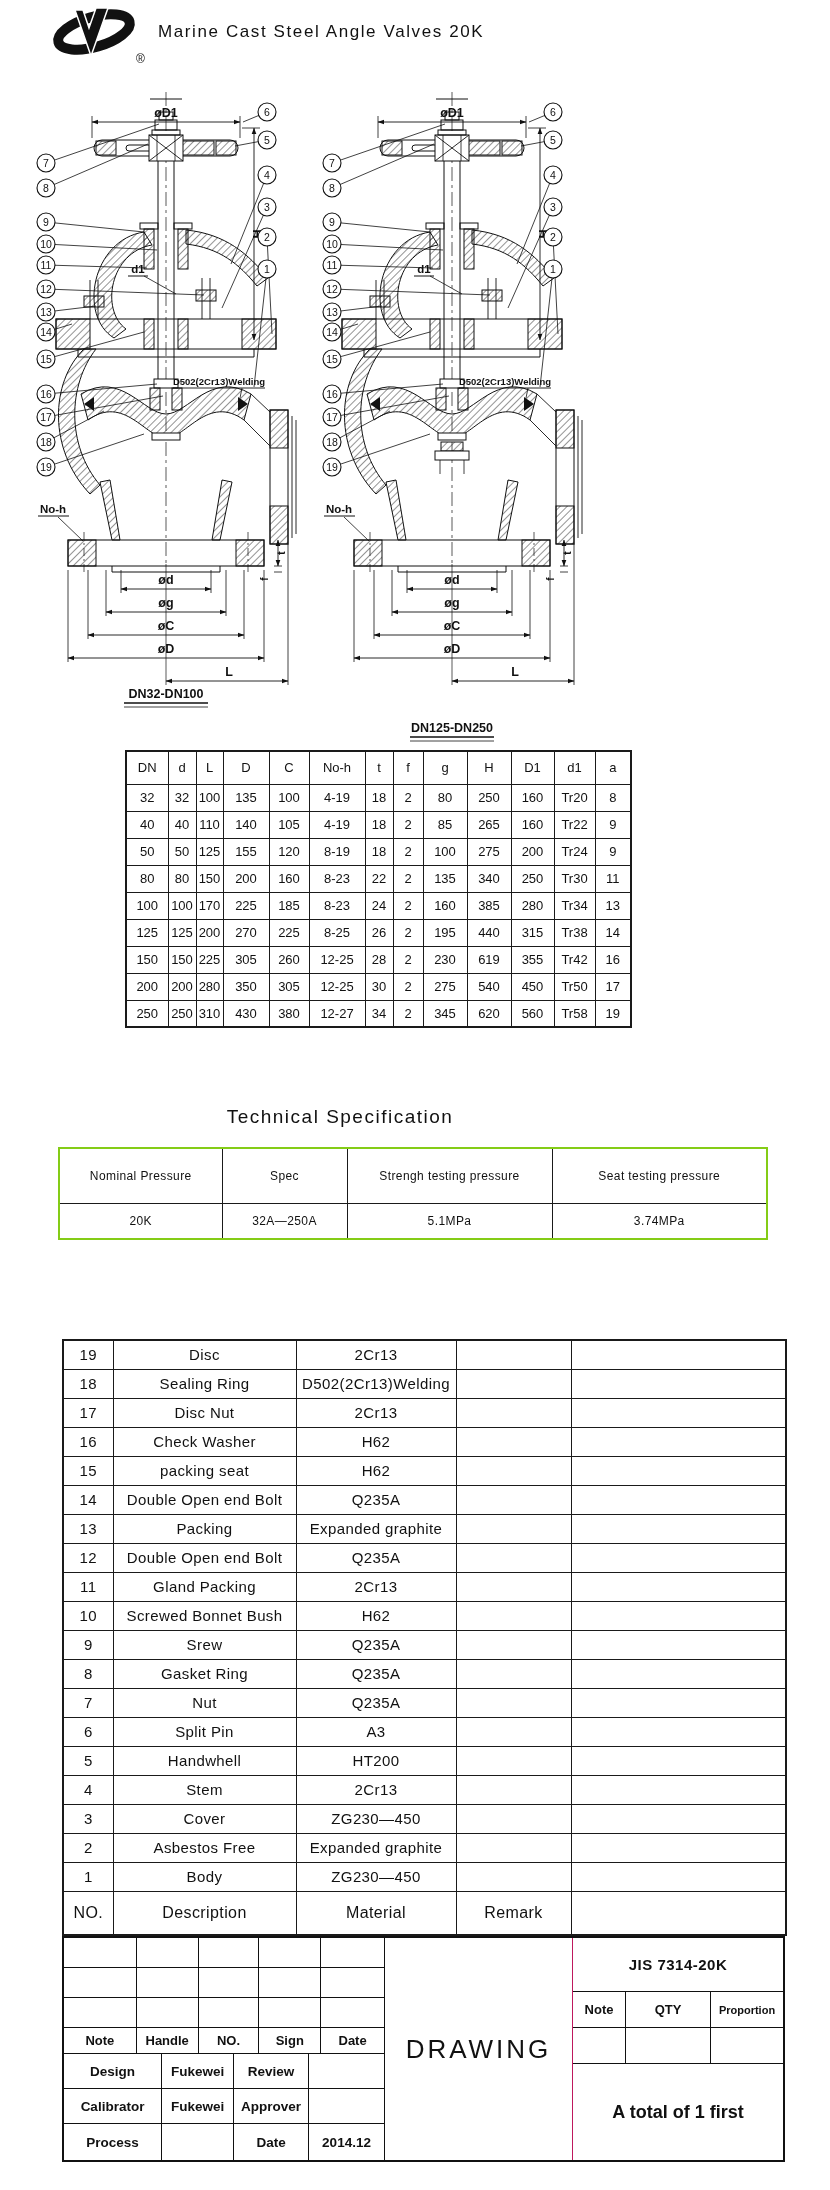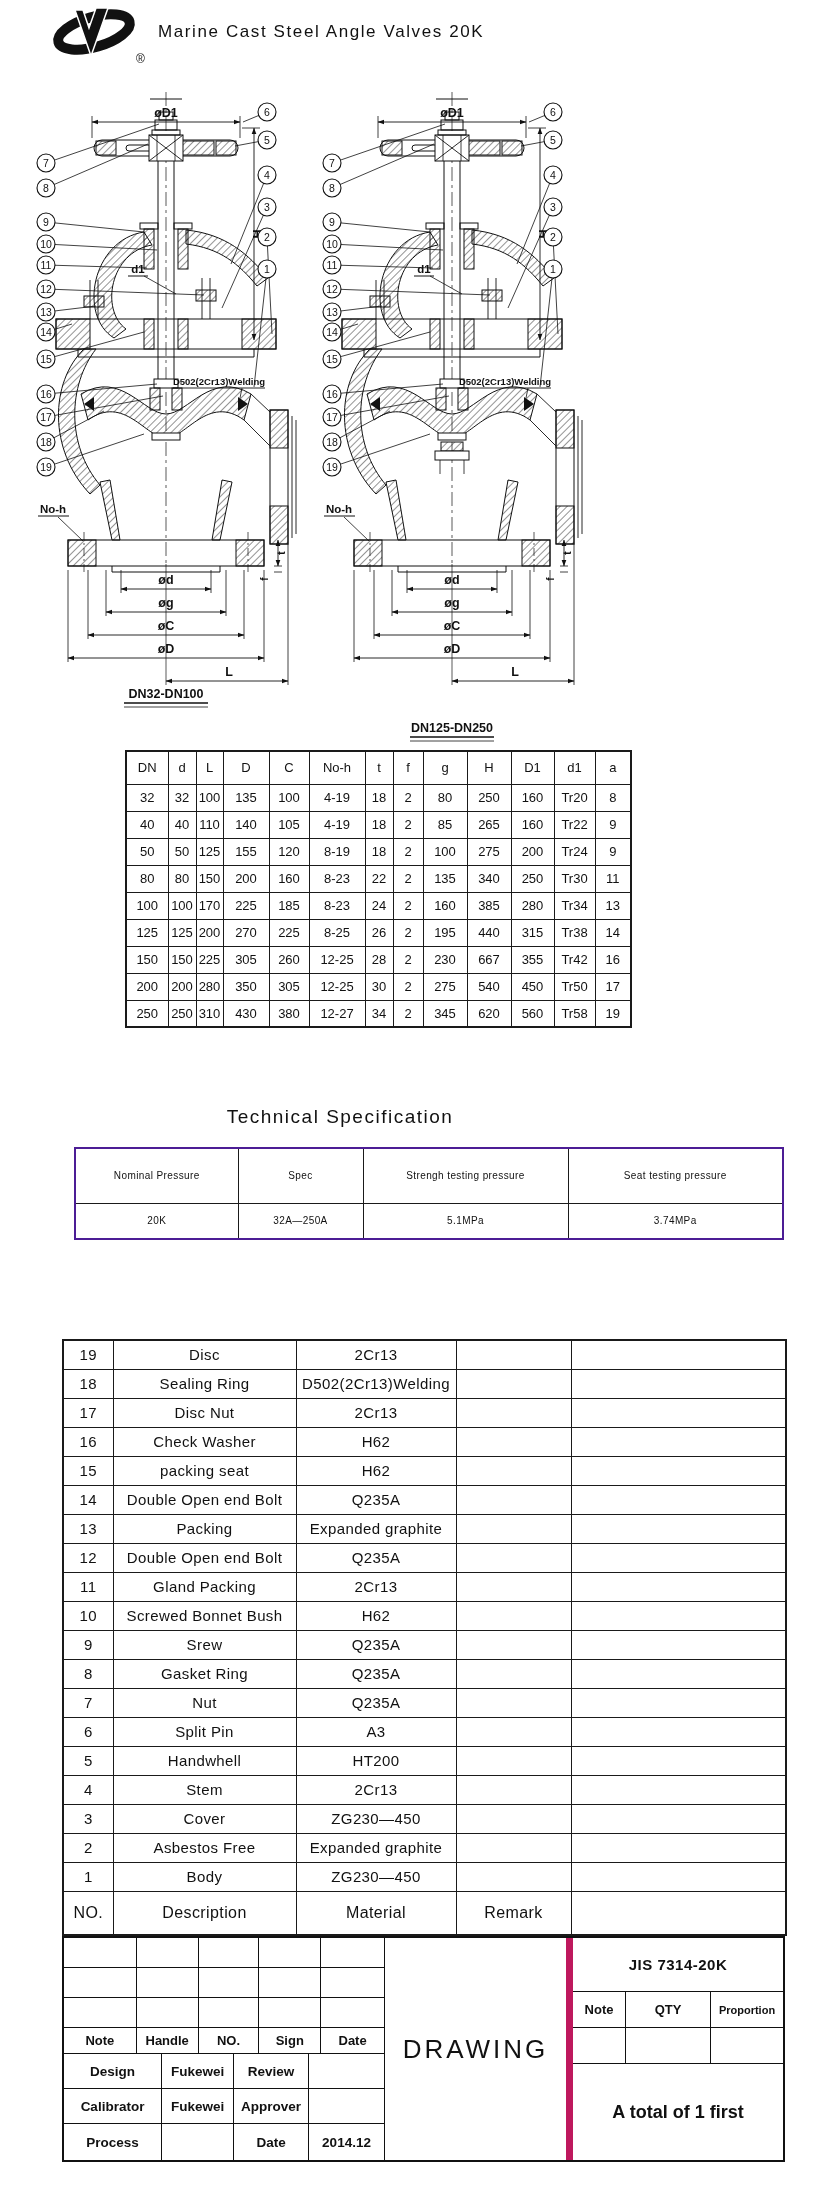--- a/index.html
+++ b/index.html
@@ -18,38 +18,38 @@
   
   #dim-table{position:absolute;left:125px;top:750px;border-collapse:collapse;border:2px solid #1a1a1a;
              font-family:Liberation Sans, sans-serif;font-size:13px}
   #dim-table th,#dim-table td{border:1px solid #1a1a1a;text-align:center;font-weight:normal;padding:0}
   #dim-table th{height:33px}
   #dim-table td{height:27px}
 
   
   #spec-title{position:absolute;left:150px;top:1106px;width:380px;text-align:center;
               font-size:19px;letter-spacing:1.5px}
-  #spec-table{position:absolute;left:74px;top:1147px;border-collapse:collapse;border:2px solid #4c1d95;
-              font-size:10px;letter-spacing:.4px}
+  #spec-table{position:absolute;left:58px;top:1147px;border-collapse:collapse;border:2px solid #84cc16;
+              font-size:12px;letter-spacing:.4px}
   #spec-table th,#spec-table td{border:1px solid #1a1a1a;text-align:center;font-weight:normal;padding:0}
   #spec-table th{height:55px}
   #spec-table td{height:36px}
   #spec-table th .wrapcell{display:inline-block;max-width:150px;line-height:1.35}
 
   
   #parts-table{position:absolute;left:62px;top:1339px;border-collapse:collapse;border:2px solid #1a1a1a;
                font-size:15px;letter-spacing:.4px}
   #parts-table td{border:1px solid #1a1a1a;text-align:center;padding:0;height:29px}
   #parts-table tr.pt-footer td{height:44px;font-size:16px}
 
   
   #title-block{position:absolute;left:62px;top:1936px;width:723px;height:226px;border:2px solid #111;
                display:flex;font-weight:bold}
   .tb-left{width:321px;border-right:1px solid #111;display:flex;flex-direction:column}
-  .tb-mid{width:192px;border-right:7px solid #be185d;display:flex;align-items:center;justify-content:center}
+  .tb-mid{width:192px;border-right:1px solid #be185d;display:flex;align-items:center;justify-content:center}
   .tb-mid span{font-size:26px;letter-spacing:3px;font-weight:normal}
   .tb-right{flex:1;display:flex;flex-direction:column}
   .tbr{display:flex;border-bottom:1px solid #111}
   .tb-left .tbr:last-child,.tb-right .tbr:last-child{border-bottom:none;flex:1}
   .tc{border-right:1px solid #111;display:flex;align-items:center;justify-content:center;font-size:13px}
   .tc.last{border-right:none}
   .e5{height:30px}
   .noterow{height:26px}
   .signrow{height:35px}.signrow .tc{font-size:13.5px}
   .w73{width:73px}.w62{width:62px}.w61{width:61px}.w63{width:63px}
@@ -529,21 +529,21 @@
         <tr>
           <td>150</td>
           <td>150</td>
           <td>225</td>
           <td>305</td>
           <td>260</td>
           <td>12-25</td>
           <td>28</td>
           <td>2</td>
           <td>230</td>
-          <td>667</td>
+          <td>619</td>
           <td>355</td>
           <td>Tr42</td>
           <td>16</td>
         </tr>
         <tr>
           <td>200</td>
           <td>200</td>
           <td>280</td>
           <td>350</td>
           <td>305</td>

